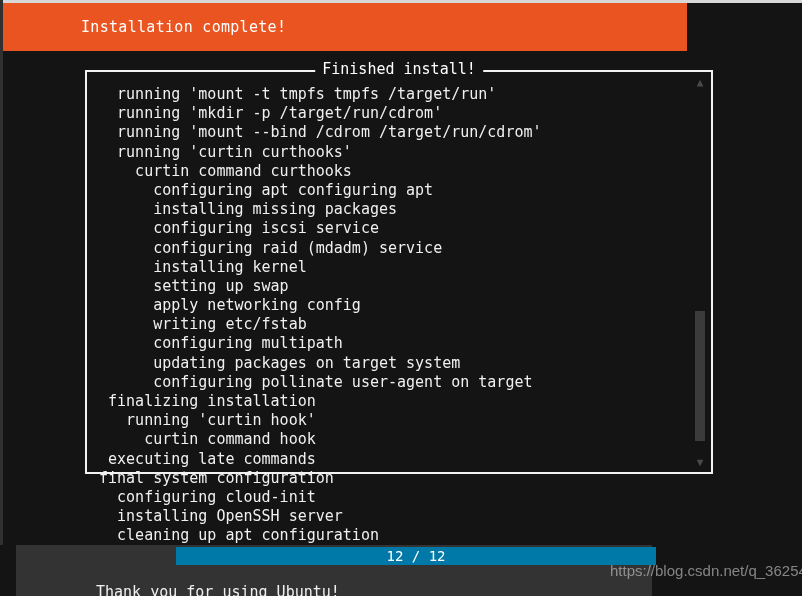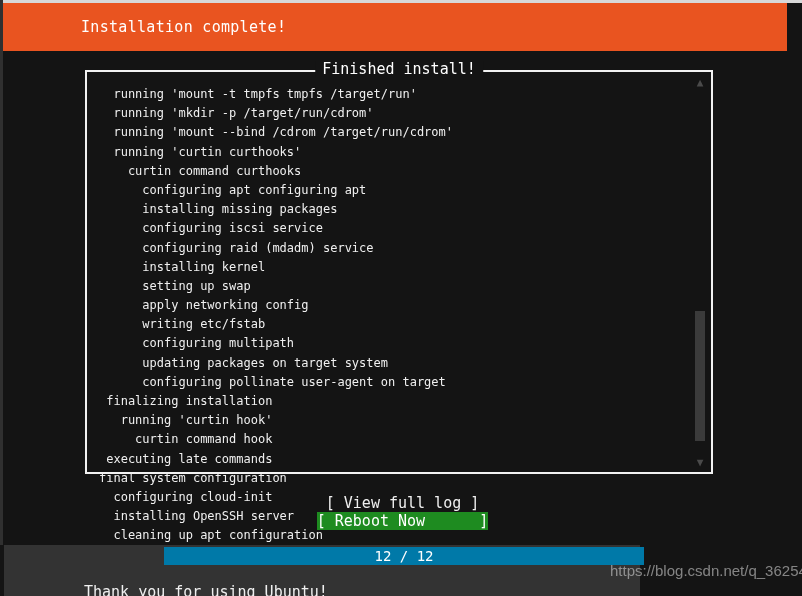--- a/index.html
+++ b/index.html
@@ -37,21 +37,21 @@
     left: 0; top: 0;
     width: 3px; height: 545px;
     background: #303030;
   }
 
   
   #header {
     position: absolute;
     left: 3px;
     top: 3px;
-    width: 784px;
+    width: 684px;
     height: 48px;
     background: #e95420;
     color: #ffffff;
     display: flex;
     align-items: center;
     padding-left: 78px;
     font-size: 15px;
     letter-spacing: 0.3px;
     white-space: pre;
   }
@@ -88,21 +88,21 @@
     padding: 0 7px;
     white-space: pre;
   }
 
   #log-lines {
     position: absolute;
     left: 12px;
     top: 13px;
     right: 30px;
     color: #f0f0f0;
-    font-size: 12px;
+    font-size: 15px;
     line-height: 19.2px;
     white-space: pre;
     overflow: hidden;
   }
   .log-line {
     white-space: pre;
     height: 19.2px;
   }
 
   
@@ -160,21 +160,21 @@
   }
   .btn-row { height: 18px; }
   .btn.selected {
     background: #1e8b20;
     color: #ffffff;
   }
 
   
   #footer {
     position: absolute;
-    left: 4px;
+    left: 16px;
     top: 545px;
     width: 636px;
     height: 51px;
     background: #333333;
     padding-left: 12px;
   }
   #progress-track {
     position: absolute;
     left: 160px;
     top: 2px;
@@ -252,28 +252,20 @@
       <div id="log-lines" style="color: rgb(240, 240, 240);"><div class="log-line">  running 'mount -t tmpfs tmpfs /target/run'</div><div class="log-line">  running 'mkdir -p /target/run/cdrom'</div><div class="log-line">  running 'mount --bind /cdrom /target/run/cdrom'</div><div class="log-line">  running 'curtin curthooks'</div><div class="log-line">    curtin command curthooks</div><div class="log-line">      configuring apt configuring apt</div><div class="log-line">      installing missing packages</div><div class="log-line">      configuring iscsi service</div><div class="log-line">      configuring raid (mdadm) service</div><div class="log-line">      installing kernel</div><div class="log-line">      setting up swap</div><div class="log-line">      apply networking config</div><div class="log-line">      writing etc/fstab</div><div class="log-line">      configuring multipath</div><div class="log-line">      updating packages on target system</div><div class="log-line">      configuring pollinate user-agent on target</div><div class="log-line"> finalizing installation</div><div class="log-line">   running 'curtin hook'</div><div class="log-line">     curtin command hook</div><div class="log-line"> executing late commands</div><div class="log-line">final system configuration</div><div class="log-line">  configuring cloud-init</div><div class="log-line">  installing OpenSSH server</div><div class="log-line">  cleaning up apt configuration</div></div>
 
       <div id="log-scrollbar">
         <div class="sb-arrow up">▲</div>
         <div id="sb-thumb" style="top: 60%; height: 33%;"></div>
         <div class="sb-arrow down">▼</div>
       </div>
 
     </div>
 
-    <div id="buttons">
-      <div class="btn-row">
-        <span class="btn">[ View full log ]</span>
-      </div>
-      <div class="btn-row">
-        <span class="btn selected" style="background: rgb(30, 139, 32); color: rgb(255, 255, 255);">[ Reboot Now      ]</span>
-      </div>
-    </div>
 
   </div>
 
   <div id="footer" style="background: rgb(51, 51, 51);">
 
     <div id="progress-track" style="background: rgb(51, 51, 51);">
       <div id="progress-fill" style="width: 100%; background: rgb(0, 121, 168);"></div>
       <div id="progress-label">12 / 12</div>
     </div>
 

